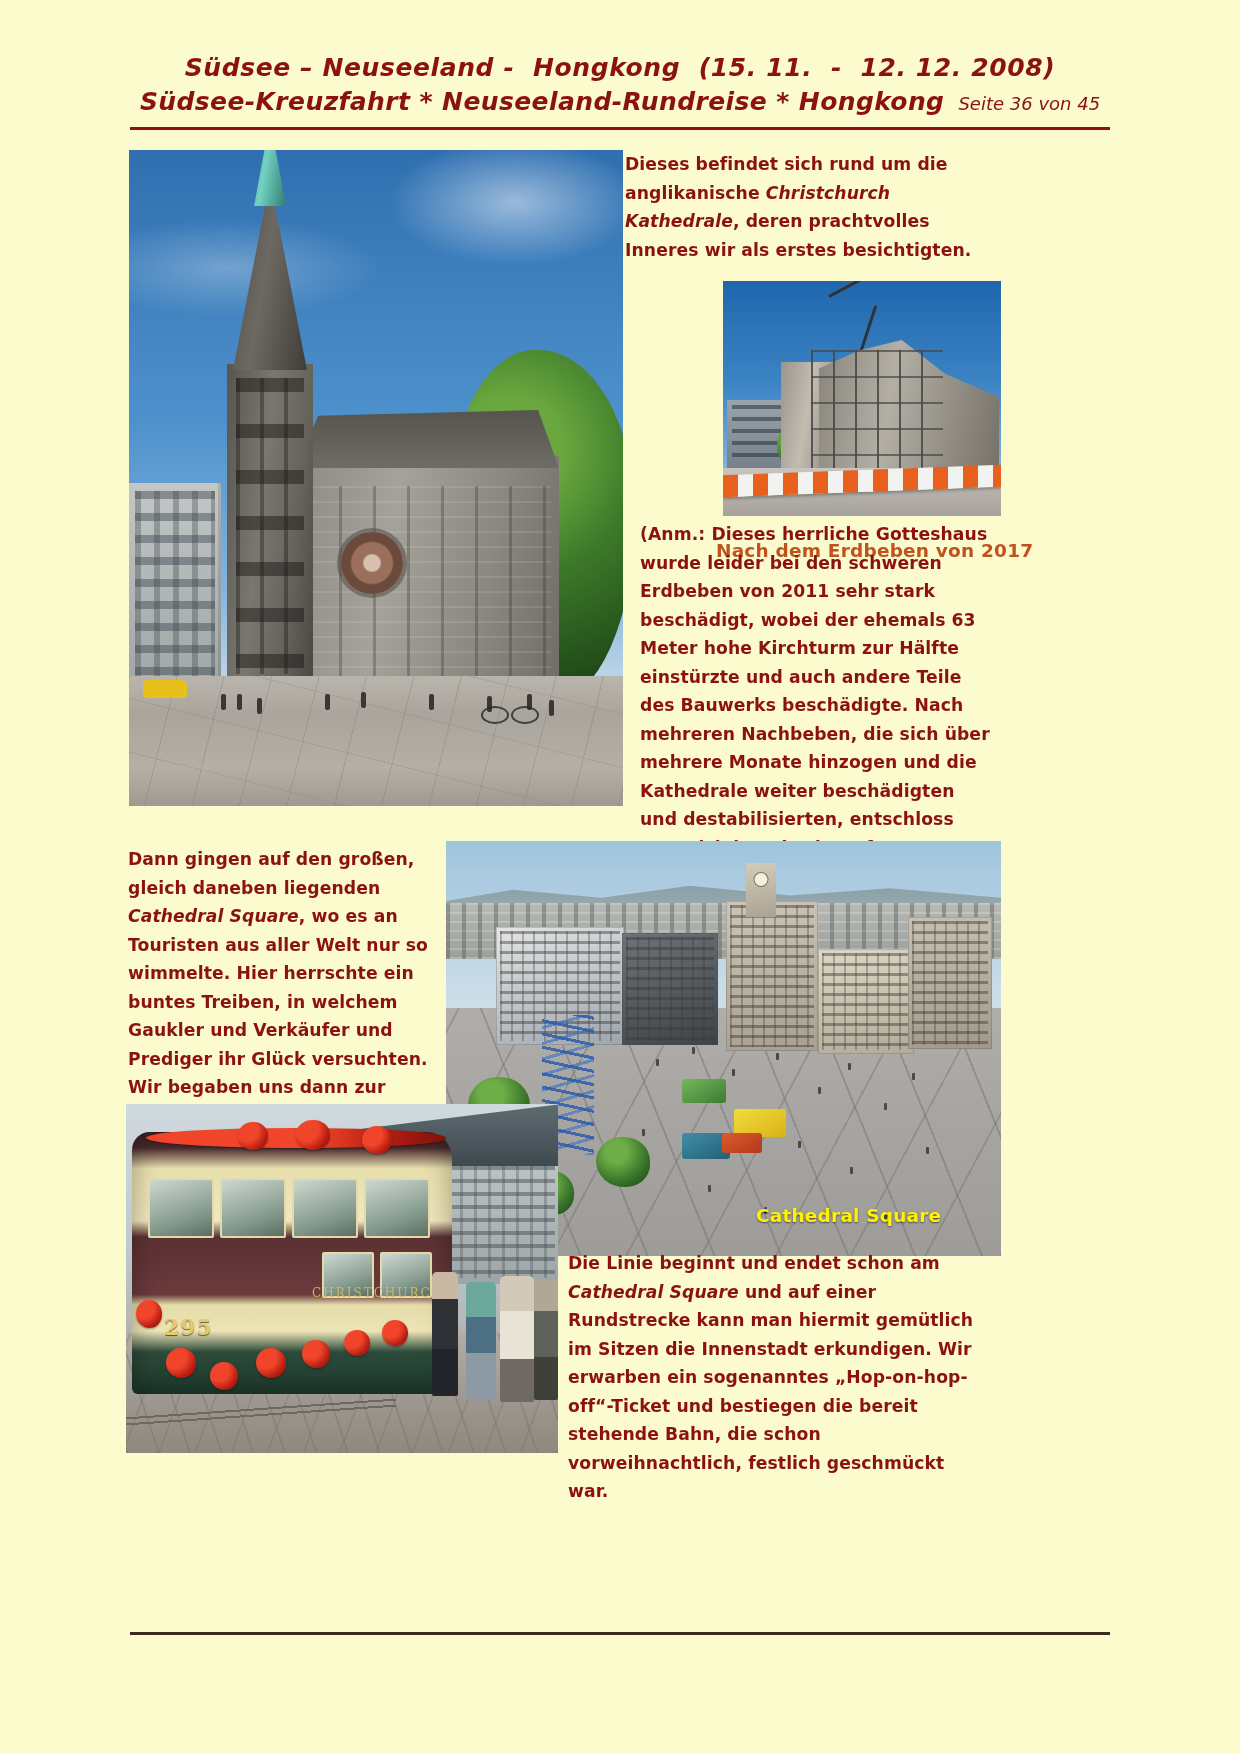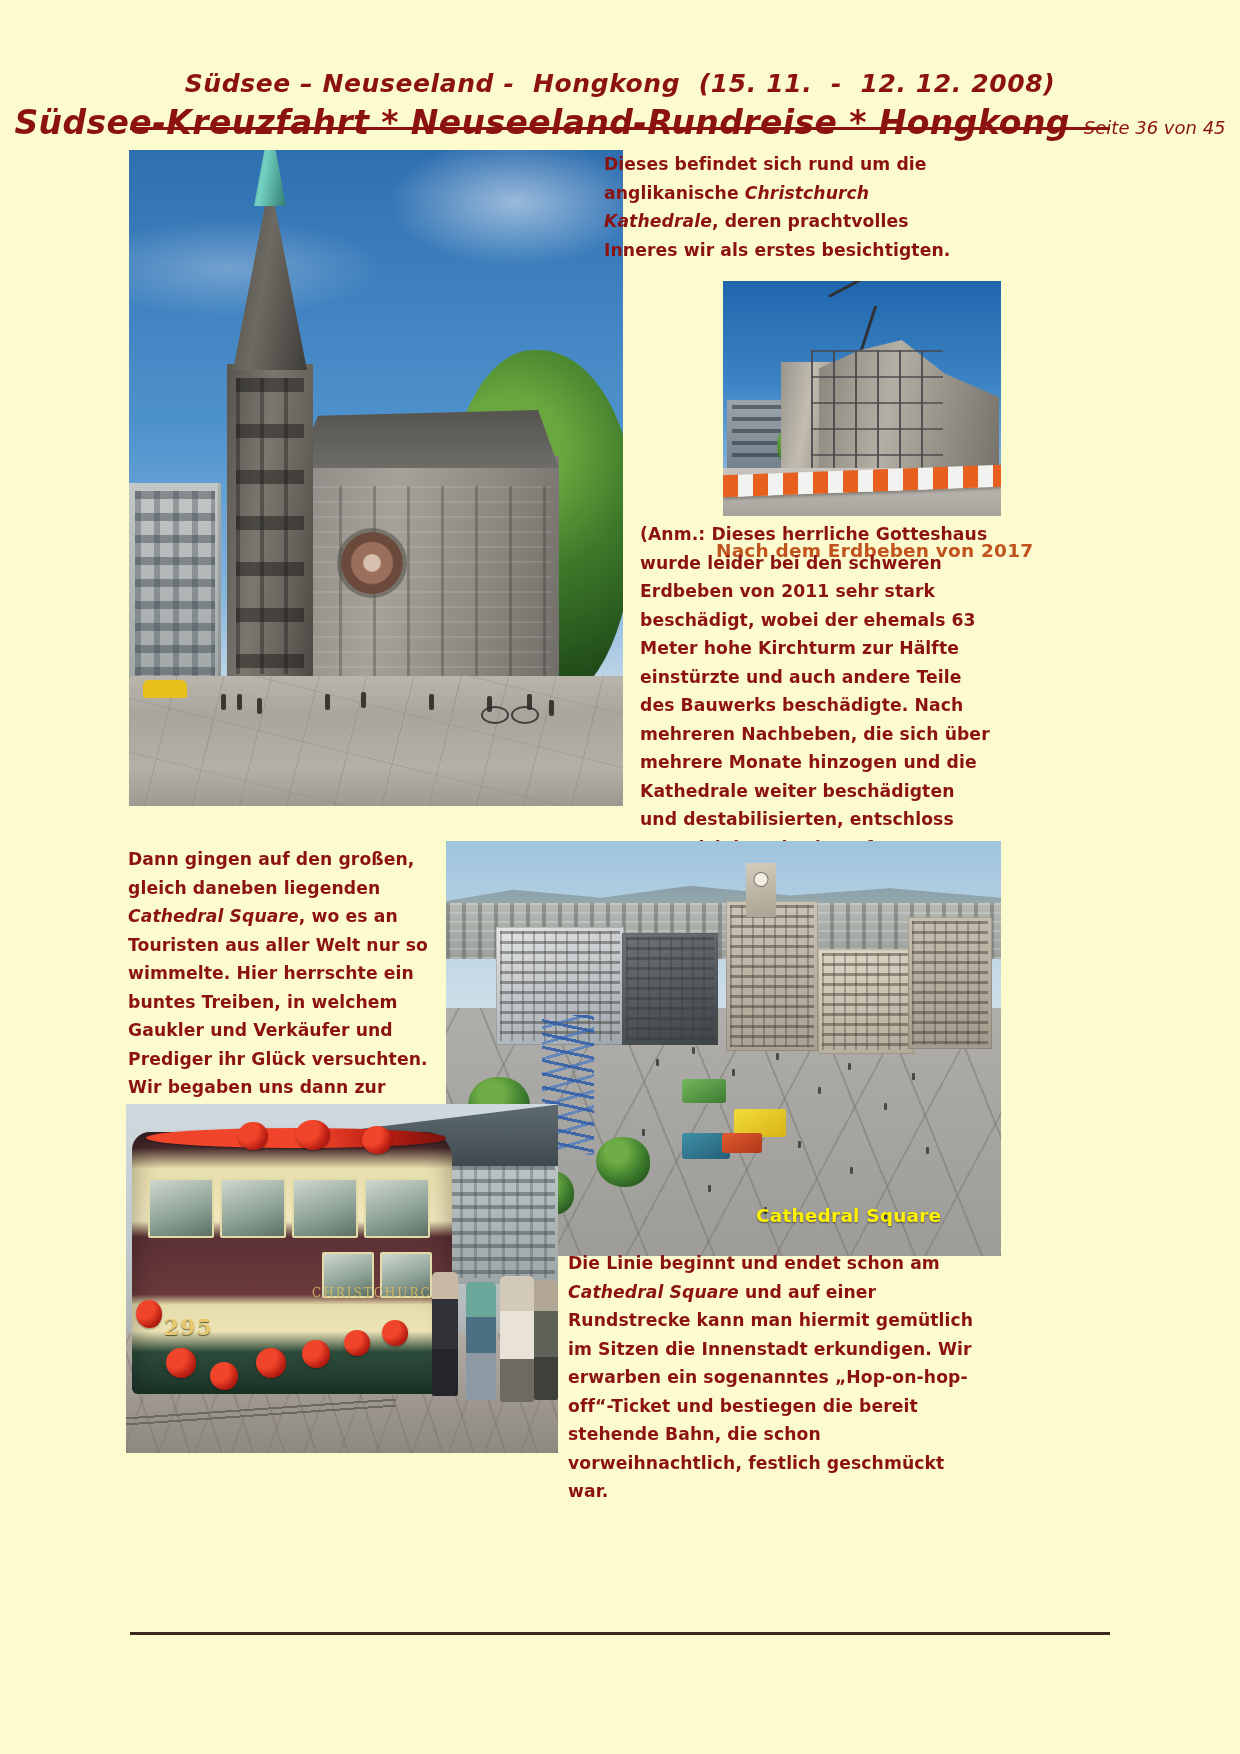--- a/index.html
+++ b/index.html
@@ -20,21 +20,21 @@
     position: relative;
     width: 1240px;
     height: 1754px;
     background: #fbfbcd;
   }
 
   
   .header {
     position: absolute;
     left: 0;
-    top: 68px;
+    top: 52px;
     width: 1240px;
     text-align: center;
   }
   .header-line1 {
     font-family: "DejaVu Sans", sans-serif;
     font-size: 25px;
     font-weight: bold;
     font-style: italic;
     color: #8c1212;
     letter-spacing: 0.6px;
@@ -42,21 +42,21 @@
     white-space: pre;
   }
   .header-line2-wrap {
     margin-top: 4px;
     display: flex;
     align-items: baseline;
     justify-content: center;
     gap: 14px;
   }
   .header-line2 {
-    font-size: 33px;
+    font-size: 25px;
     font-weight: bold;
     font-style: italic;
     color: #8c1212;
     letter-spacing: 0.4px;
     white-space: pre;
     text-align: center;
   }
   .header-page {
     font-size: 18px;
     font-style: italic;
@@ -524,21 +524,21 @@
     box-shadow: 0 1px 2px rgba(0,0,0,.35);
   }
   #photo-tram .pedestrian {
     position: absolute;
     border-radius: 5px 5px 2px 2px;
   }
 
   
   #text-intro {
     position: absolute;
-    left: 604px; top: 150px; width: 352px;
+    left: 625px; top: 150px; width: 352px;
   }
   #text-note {
     position: absolute;
     left: 640px; top: 520px; width: 352px;
   }
   #text-square {
     position: absolute;
     left: 128px; top: 845px; width: 300px;
   }
   #text-tram {

